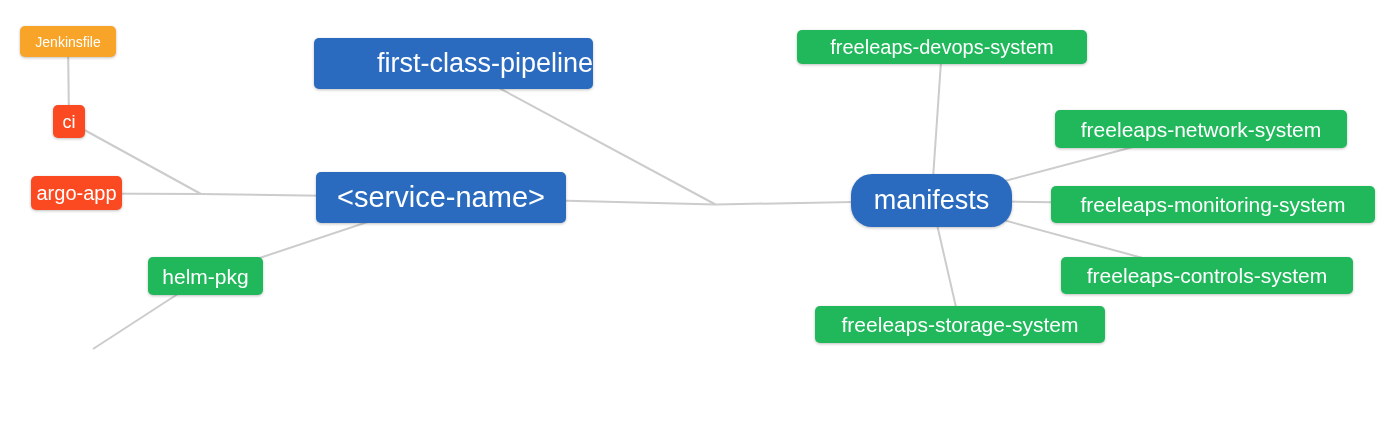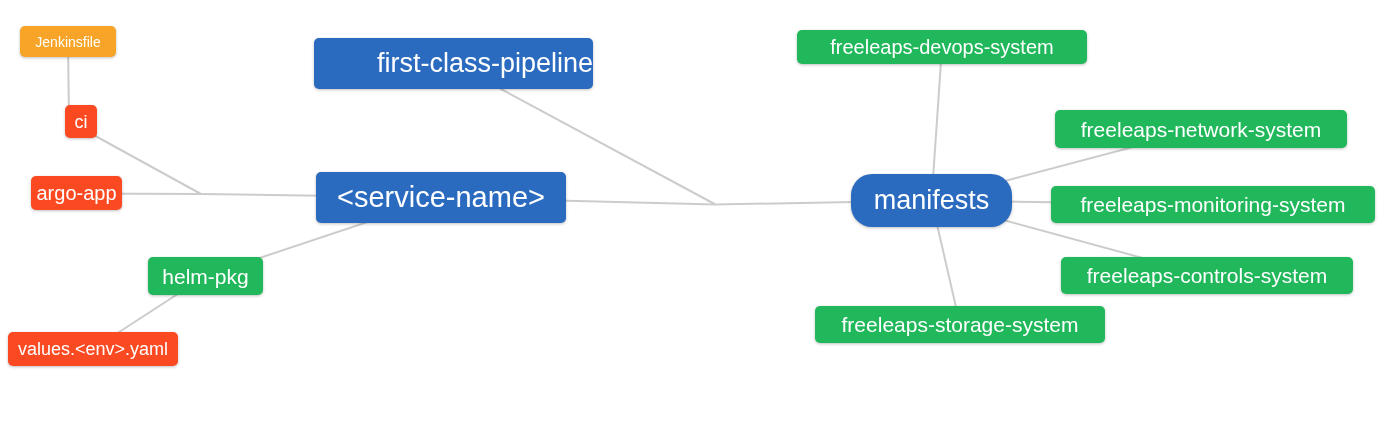--- a/index.html
+++ b/index.html
@@ -57,31 +57,28 @@
       <line x1="931.5" y1="200.5" x2="942" y2="47" stroke="#cccccc" stroke-width="2"></line>
       <line x1="931.5" y1="200.5" x2="1201" y2="129" stroke="#cccccc" stroke-width="2"></line>
       <line x1="931.5" y1="200.5" x2="1213" y2="204.5" stroke="#cccccc" stroke-width="2"></line>
       <line x1="931.5" y1="200.5" x2="1207" y2="275.5" stroke="#cccccc" stroke-width="2"></line>
       <line x1="931.5" y1="200.5" x2="960" y2="324.5" stroke="#cccccc" stroke-width="2"></line>
     </svg>
 
 <div class="node" style="left: 20px; top: 26px; width: 96px; height: 31px; font-size: 14px; background: rgb(247, 164, 40);">
       <span>Jenkinsfile</span>
     </div>
-    <div class="node" style="left: 53px; top: 105px; width: 32px; height: 33px; font-size: 18px; background: rgb(251, 74, 33); margin-left: 12px;">
+    <div class="node" style="left: 53px; top: 105px; width: 32px; height: 33px; font-size: 18px; background: rgb(251, 74, 33);">
       <span>ci</span>
     </div>
     <div class="node" style="left: 31px; top: 176px; width: 91px; height: 34px; font-size: 20px; background: rgb(251, 74, 33);">
       <span>argo-app</span>
     </div>
     <div class="node" style="left: 148px; top: 257px; width: 115px; height: 38px; font-size: 21px; background: rgb(33, 184, 92);">
       <span>helm-pkg</span>
-    </div>
-    <div class="node" style="left: 8px; top: 332px; width: 170px; height: 34px; font-size: 18px; background: rgb(251, 74, 33);">
-      <span>values.&lt;env&gt;.yaml</span>
     </div>
     <div class="node" style="left: 314px; top: 38px; width: 279px; height: 51px; font-size: 27px; background: rgb(42, 107, 192); justify-content: flex-end;">
       <span>first-class-pipeline</span>
     </div>
     <div class="node" style="left: 316px; top: 172px; width: 250px; height: 51px; font-size: 29px; background: rgb(42, 107, 192);">
       <span>&lt;service-name&gt;</span>
     </div>
     <div class="node" style="left: 851px; top: 174px; width: 161px; height: 53px; font-size: 27px; background: rgb(42, 107, 192); border-radius: 21px;">
       <span>manifests</span>
     </div>

